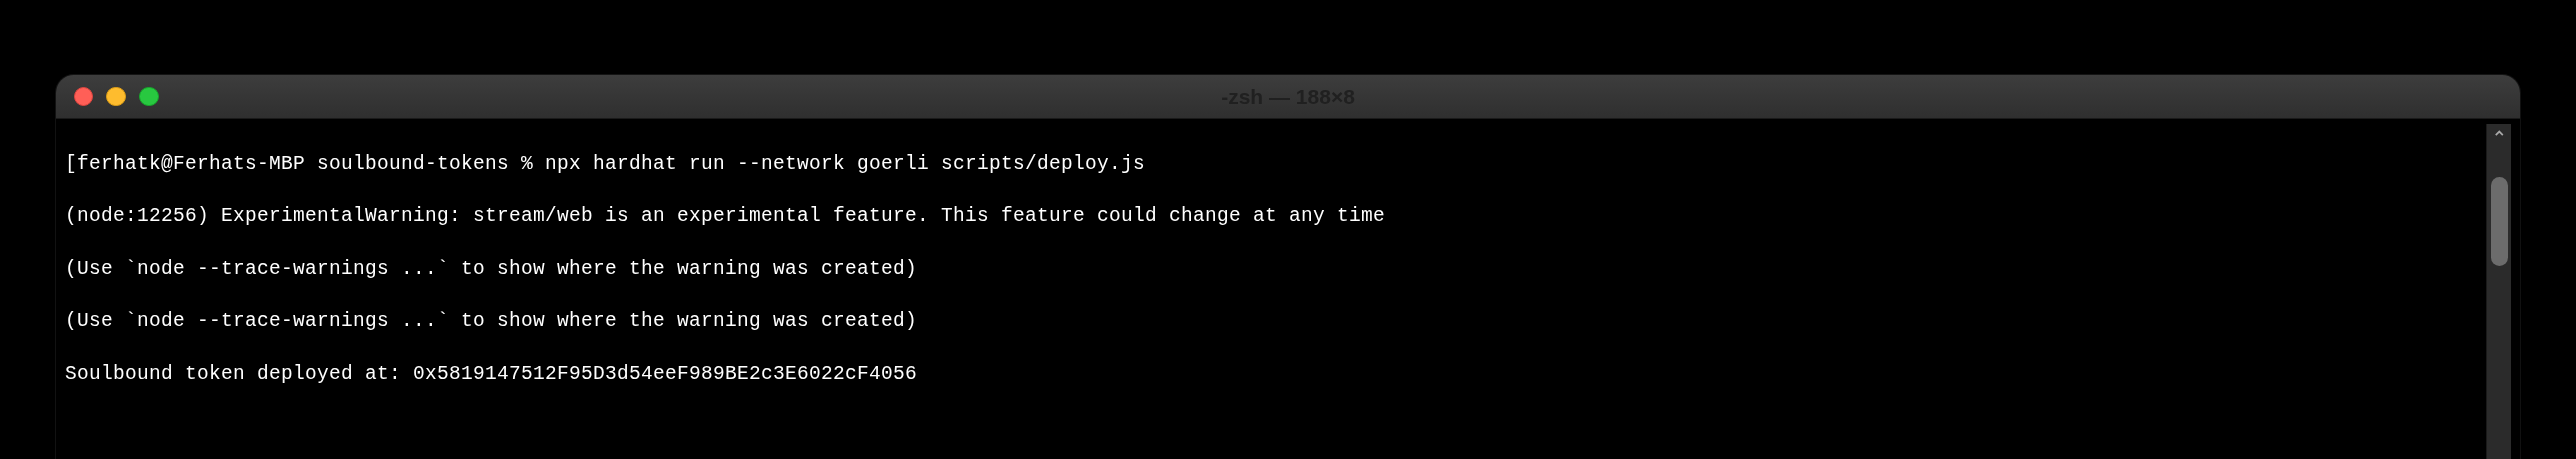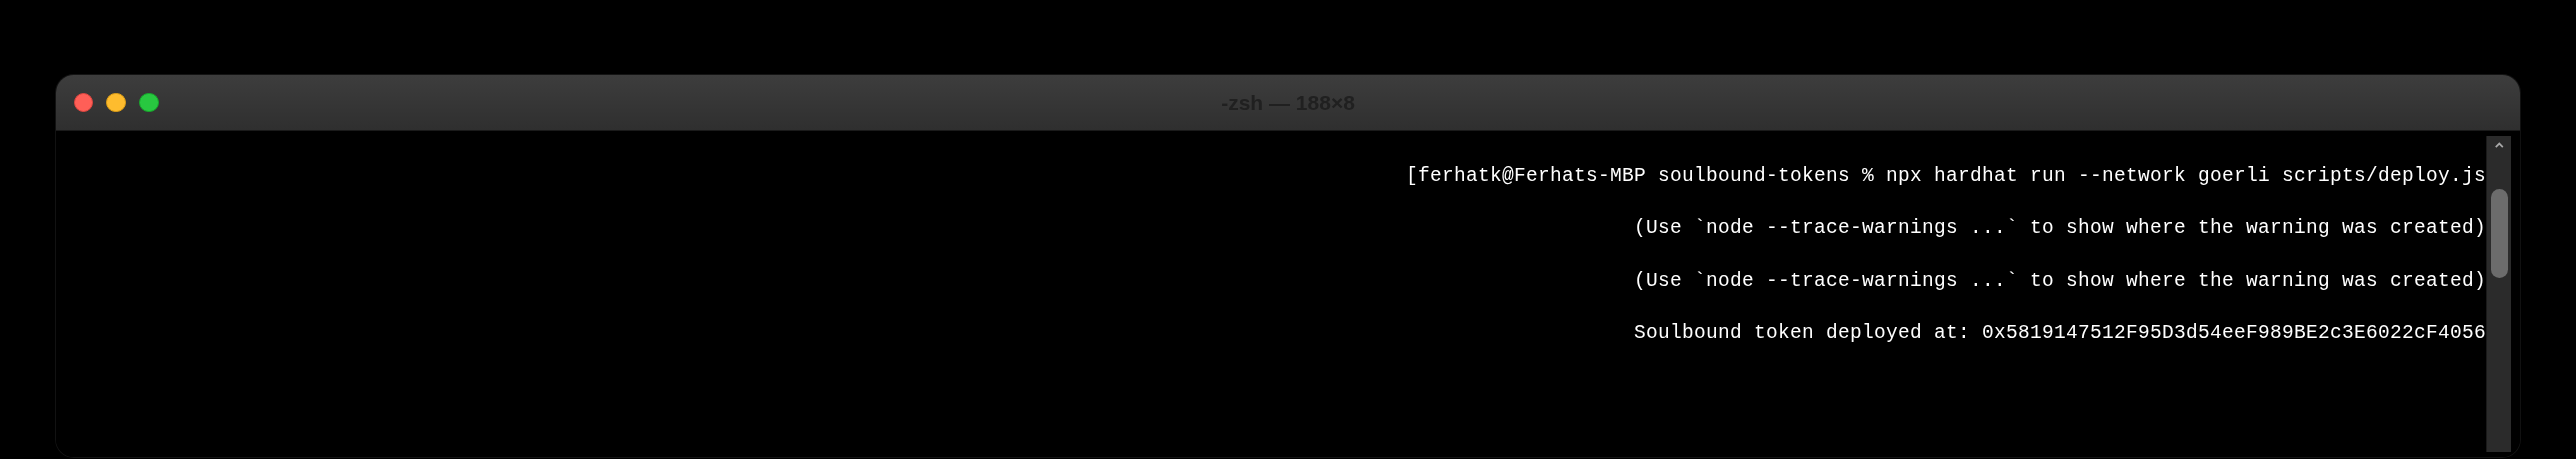--- a/index.html
+++ b/index.html
@@ -19,21 +19,21 @@
     }
     .window {
       width: 2464px;
       background: #000;
       border-radius: 17.7px;
       overflow: hidden;
       box-shadow: 0 0 0 0.9px rgba(255,255,255,0.08), 0 26.6px 71px rgba(0,0,0,0.7);
       position: relative;
     }
     .titlebar {
-      height: 56px;
+      height: 44px;
       background: linear-gradient(to bottom, #3d3d3d, #2f2f2f);
       display: flex;
       align-items: center;
       padding: 0 17.7px;
       position: relative;
       border-bottom: 0.9px solid #1a1a1a;
     }
     .traffic-lights {
       display: flex;
       gap: 13.3px;
@@ -62,21 +62,21 @@
       color: #fff;
       font-size: 19.5px;
       line-height: 1.35;
       white-space: pre;
       display: flex;
     }
     .terminal-text {
       flex: 1;
       letter-spacing: 0.3px;
     }
-    .line { display: block; text-align: right; }
+    .line { display: block; }
     .scrollbar {
       width: 25px;
       background: #2b2b2b;
       border-left: 0.9px solid #1a1a1a;
       position: relative;
     }
     .scroll-thumb {
       position: absolute;
       left: 3.5px;
       right: 3.5px;
@@ -103,20 +103,21 @@
     <div class="traffic-lights">
       <div class="traffic-light tl-close"></div>
       <div class="traffic-light tl-min"></div>
       <div class="traffic-light tl-max"></div>
     </div>
     <div class="title">-zsh — 188×8</div>
   </div>
   <div class="terminal-body">
     <div class="terminal-text">
 <span class="line">[ferhatk@Ferhats-MBP soulbound-tokens % npx hardhat run --network goerli scripts/deploy.js</span>
+<span class="line">(node:12256) ExperimentalWarning: stream/web is an experimental feature. This feature could change at any time</span>
 <span class="line">(Use `node --trace-warnings ...` to show where the warning was created)</span>
 <span class="line">(Use `node --trace-warnings ...` to show where the warning was created)</span>
 <span class="line">Soulbound token deployed at: 0x5819147512F95D3d54eeF989BE2c3E6022cF4056</span>
 
 
     </div>
     <div class="scrollbar">
       <div class="scroll-arrow-up">
         <svg width="10.6" height="10.6" viewBox="0 0 12 12">
             <path d="M2 8 L6 4 L10 8" stroke="#a8a8a8" stroke-width="2" fill="none"></path>

